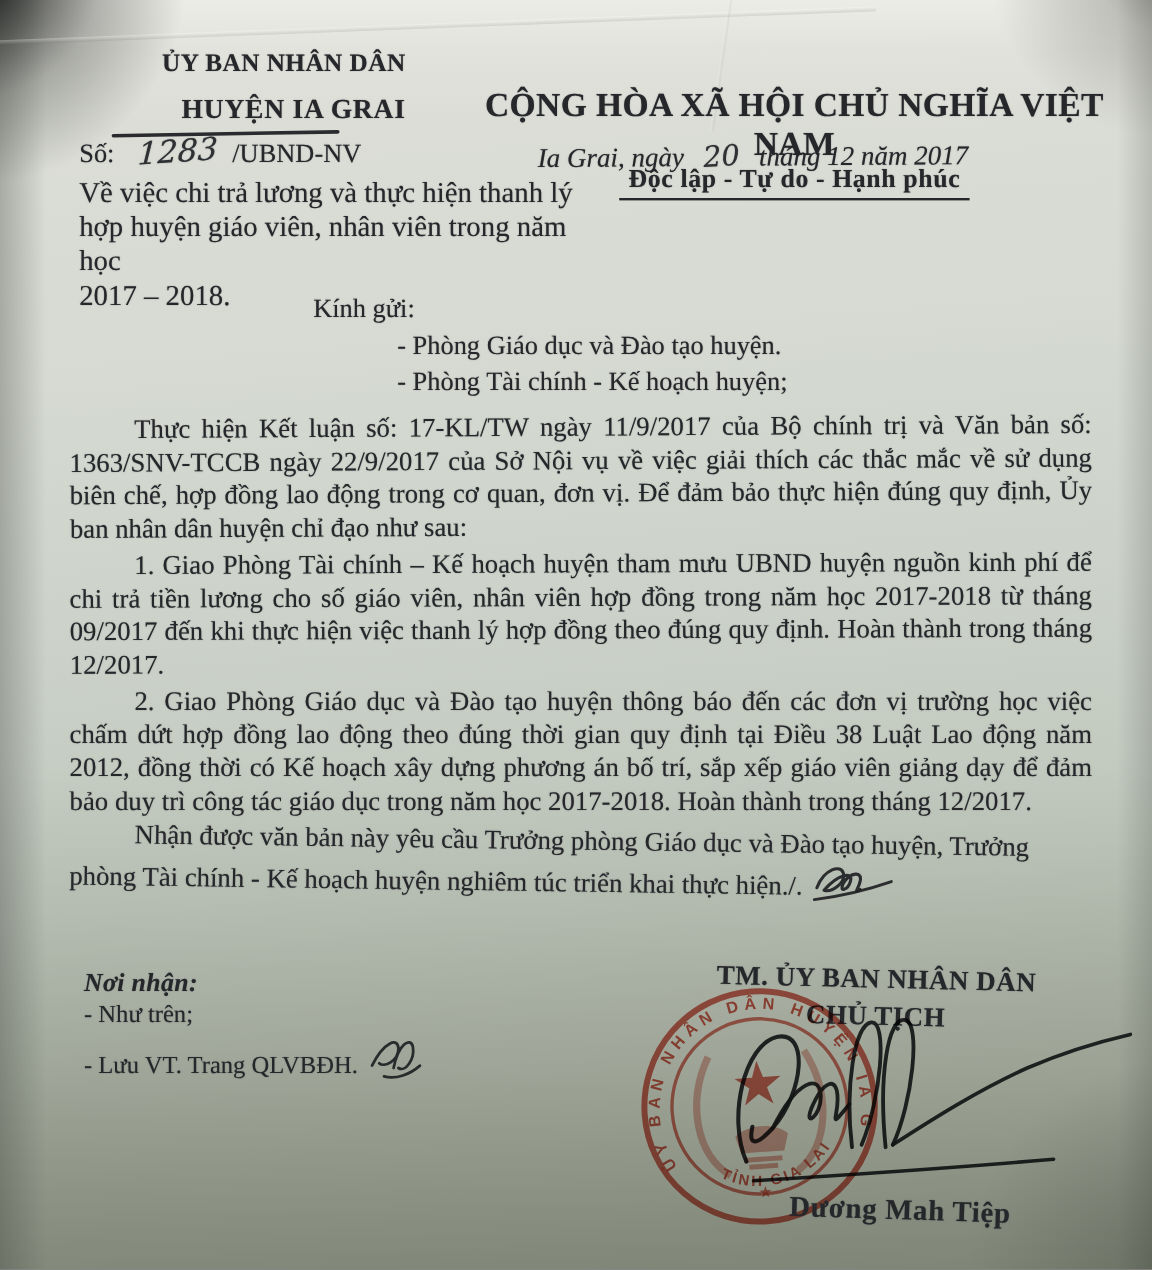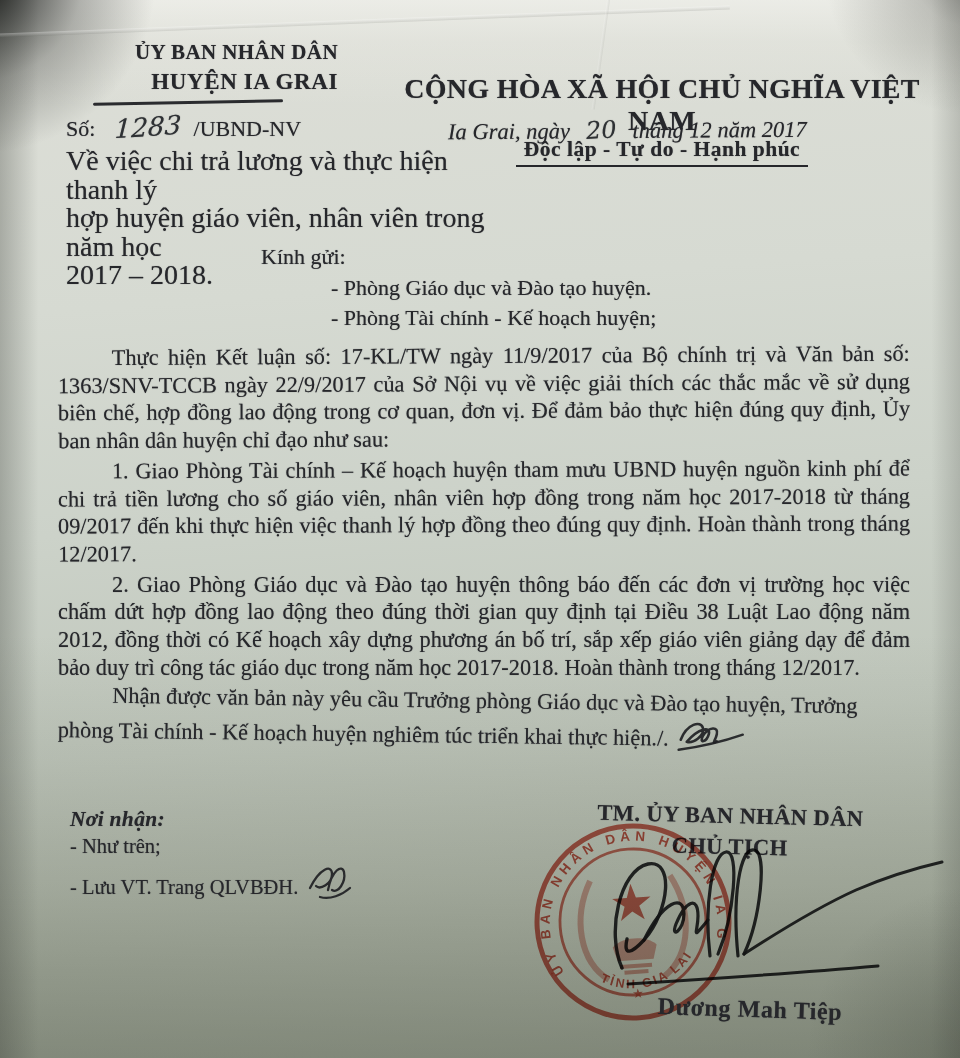--- a/index.html
+++ b/index.html
@@ -18,32 +18,32 @@
   }
   .crease{position:absolute;left:-30px;top:20px;width:760px;height:4px;opacity:.45;
     background:linear-gradient(to bottom, rgba(255,255,255,.7), rgba(90,92,86,.35));
     transform:rotate(-2.2deg);}
   .crease2{position:absolute;left:600px;top:-10px;width:3px;height:120px;opacity:.25;
     background:linear-gradient(to right, rgba(255,255,255,.8), rgba(90,92,86,.4));
     transform:rotate(8deg);}
   .txt{text-shadow:0 0 1px rgba(40,40,45,.55);}
   .header-left{position:absolute;left:38px;top:40px;width:300px;text-align:right;}
   .header-left .l1{font-weight:bold;font-size:21px;letter-spacing:.4px;}
-  .header-left .l2{font-weight:bold;font-size:23px;margin-top:4px;letter-spacing:.6px;}
+  .header-left .l2{font-weight:bold;font-size:23px;margin-top:13px;letter-spacing:.6px;}
   .header-left .rule{width:190px;height:2.5px;background:#2a2b2e;margin:6px auto 0;transform:rotate(-1deg);border-radius:2px;}
   .header-right{position:absolute;left:388px;top:40px;width:548px;text-align:center;}
   .header-right .l1{font-weight:bold;font-size:28px;letter-spacing:.3px;margin-top:33px;}
   .header-right .l2{display:inline-block;font-weight:bold;font-size:21.5px;margin-top:0;
     padding:0 8px 3px;border-bottom:2.5px solid #26272b;letter-spacing:.5px;}
   .so-line{position:absolute;left:66px;top:112px;font-size:22px;}
   .hand{font-family:"DejaVu Serif",serif;font-style:italic;color:#2e3134;display:inline-block;}
   .so-line .hand{font-size:26px;transform:skewX(-7deg) rotate(-4deg);margin:0 12px 0 20px;}
   .date-line{position:absolute;left:448px;top:116px;font-style:italic;font-size:22.5px;transform:rotate(-.4deg);}
   .date-line .hand{font-size:24px;margin:0 16px;transform:rotate(-3deg);}
-  .subject{position:absolute;left:66px;top:147px;width:430px;font-size:28px;line-height:28.5px;}
+  .subject{position:absolute;left:66px;top:147px;width:430px;font-size:24px;line-height:28.5px;}
   .recipients{position:absolute;left:261px;top:242px;font-size:22px;line-height:30.5px;}
   .recipients .item{margin-left:70px;}
   .body-block{position:absolute;left:58px;top:342px;width:852px;}
   .body-block p{font-size:22.3px;line-height:27.6px;text-align:justify;text-indent:54px;margin:0 0 4px;}
   .body-block p.r1{transform:rotate(-.3deg);}
   .body-block p.r2{transform:rotate(-.2deg);}
   .body-block p.close{text-align:left;transform:rotate(.8deg);margin-top:6px;}
   .inline-sig{vertical-align:-8px;margin-left:4px;}
   .noi-nhan{position:absolute;left:70px;top:806px;font-size:20.5px;line-height:27px;}
   .noi-nhan .label{font-weight:bold;font-style:italic;font-size:21.5px;margin-bottom:0;letter-spacing:.3px;}

